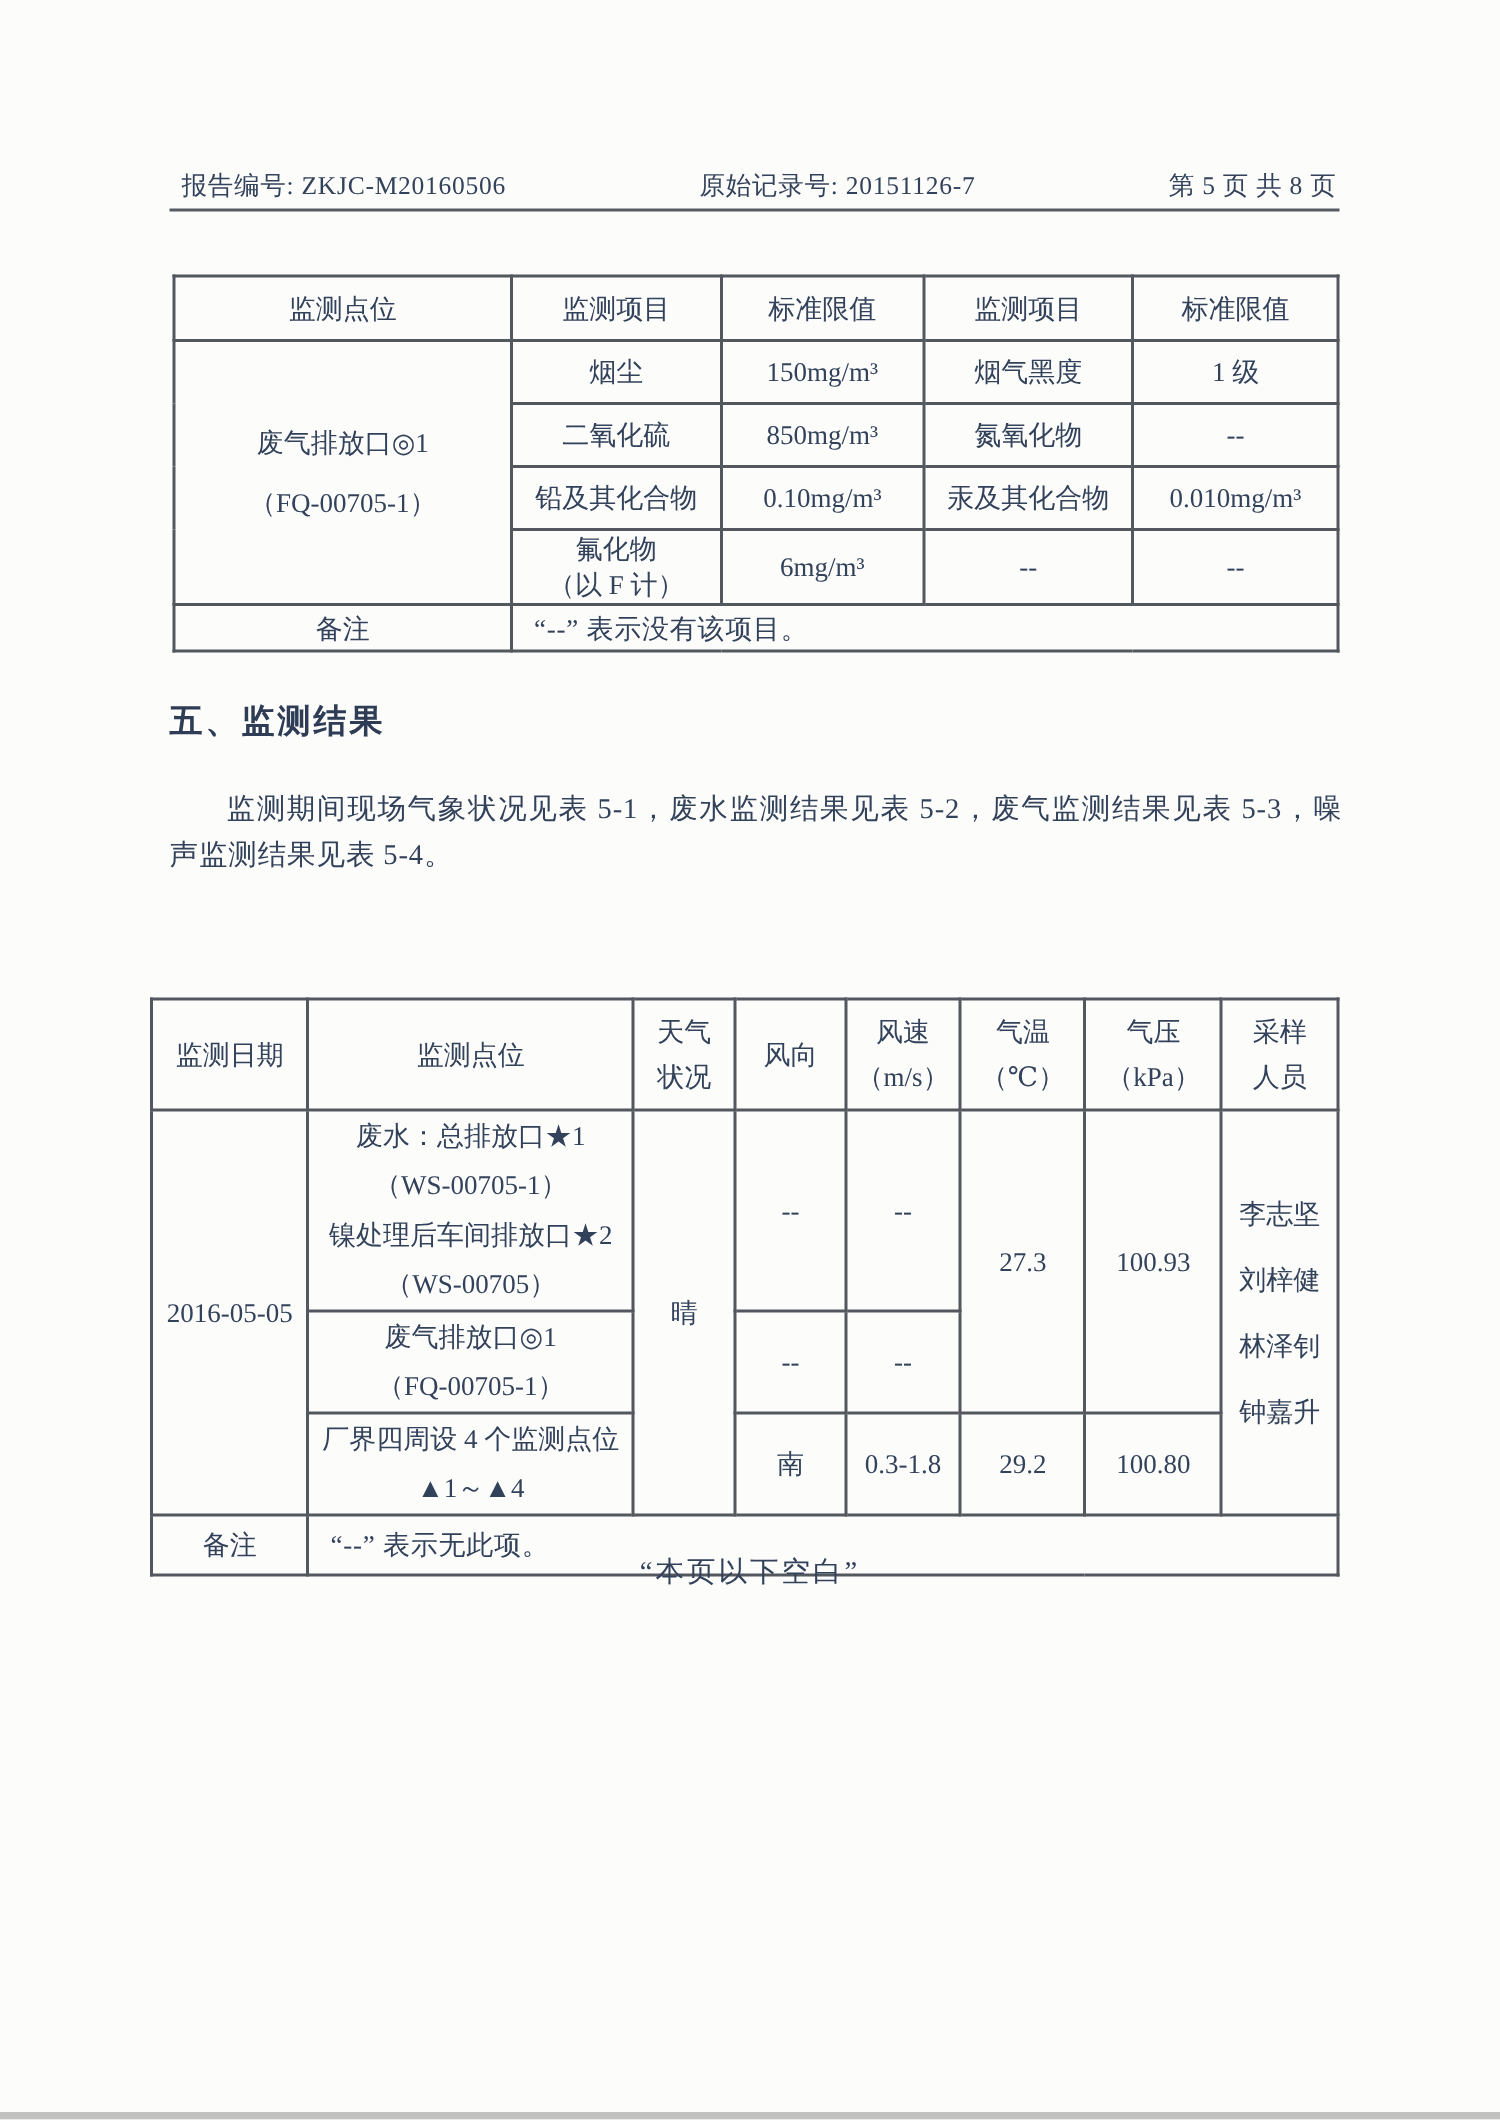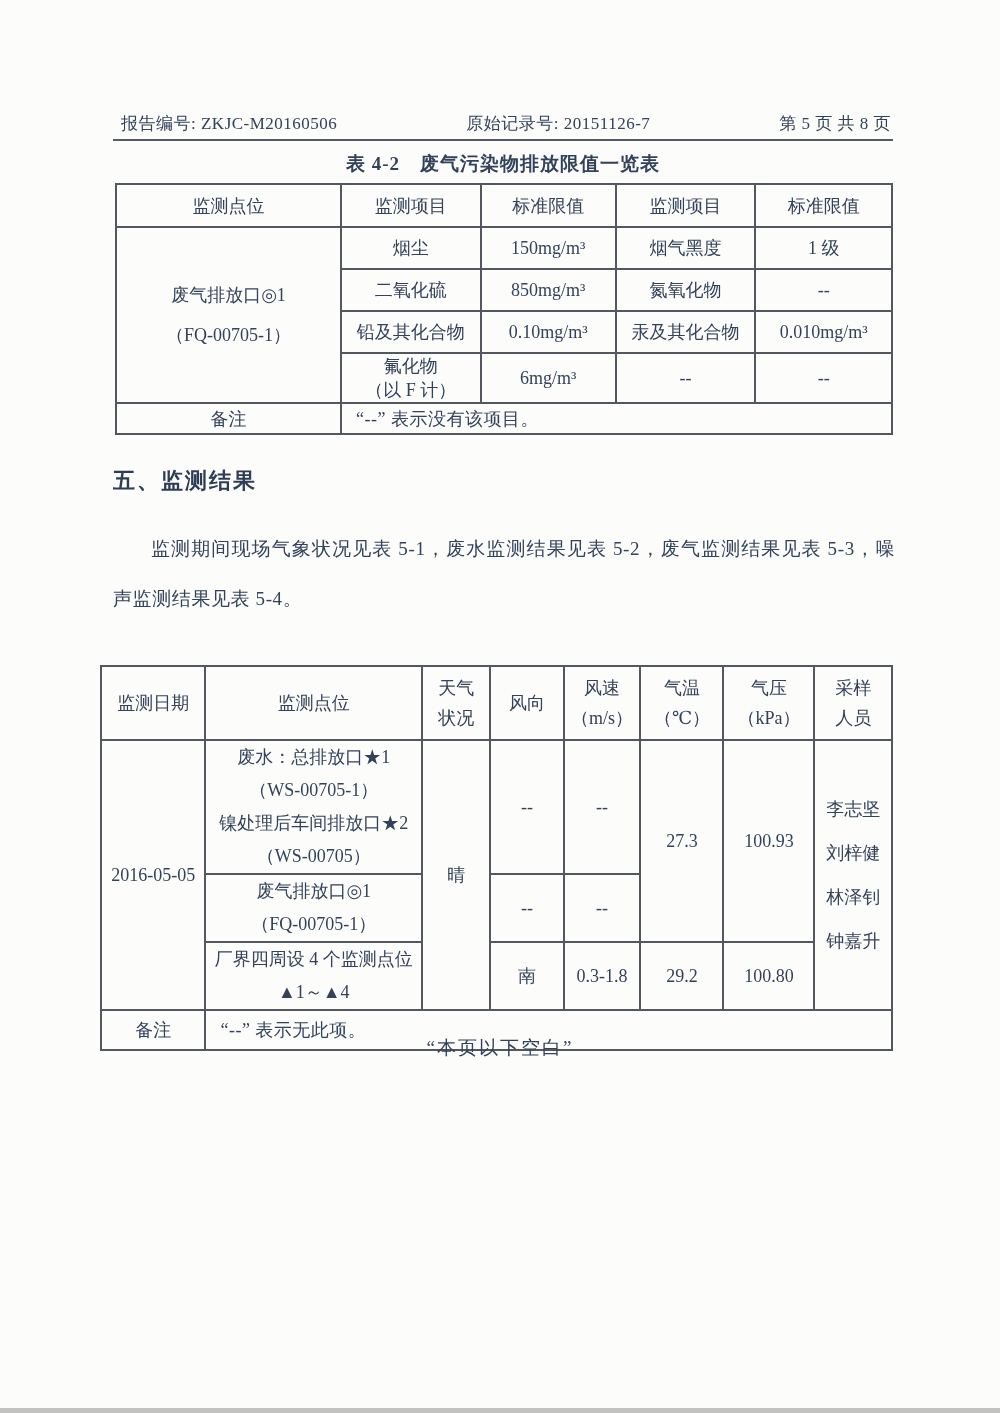--- a/index.html
+++ b/index.html
@@ -62,21 +62,21 @@
   .note-text {
     text-align:left; padding-left:14px; letter-spacing:0.5px;
   }
   .section-heading {
     position:absolute; top:466px; left:113px;
     font-size:22px; font-weight:bold; letter-spacing:2px;
     color:#2e3d55;
   }
   .intro {
     position:absolute; top:524px; left:113px; width:782px;
-    font-size:19px; line-height:50px;
+    font-size:19px; line-height:31px;
     text-indent:2em; text-align:justify; letter-spacing:0.6px;
   }
   .blank-note {
     position:absolute; top:1035px; left:0; width:100%;
     text-align:center; font-size:19px; letter-spacing:2px;
   }
   .scan-bottom-edge {
     position:absolute; bottom:0; left:0; width:100%; height:5px;
     background:#c2c2c0;
   }
@@ -86,21 +86,20 @@
 
 <div class="page">
 
   <div class="doc-header">
     <span>报告编号: ZKJC-M20160506</span>
     <span>原始记录号: 20151126-7</span>
     <span>第 5 页 共 8 页</span>
   </div>
   <div class="header-rule"></div>
 
-  <div class="caption caption-42">表 4-2　废气污染物排放限值一览表</div>
 
   <table class="t42">
     <colgroup>
       <col style="width:29%">
         <col style="width:18%">
         <col style="width:17.4%">
         <col style="width:18%">
         <col style="width:17.6%">
     </colgroup>
     <tbody>

